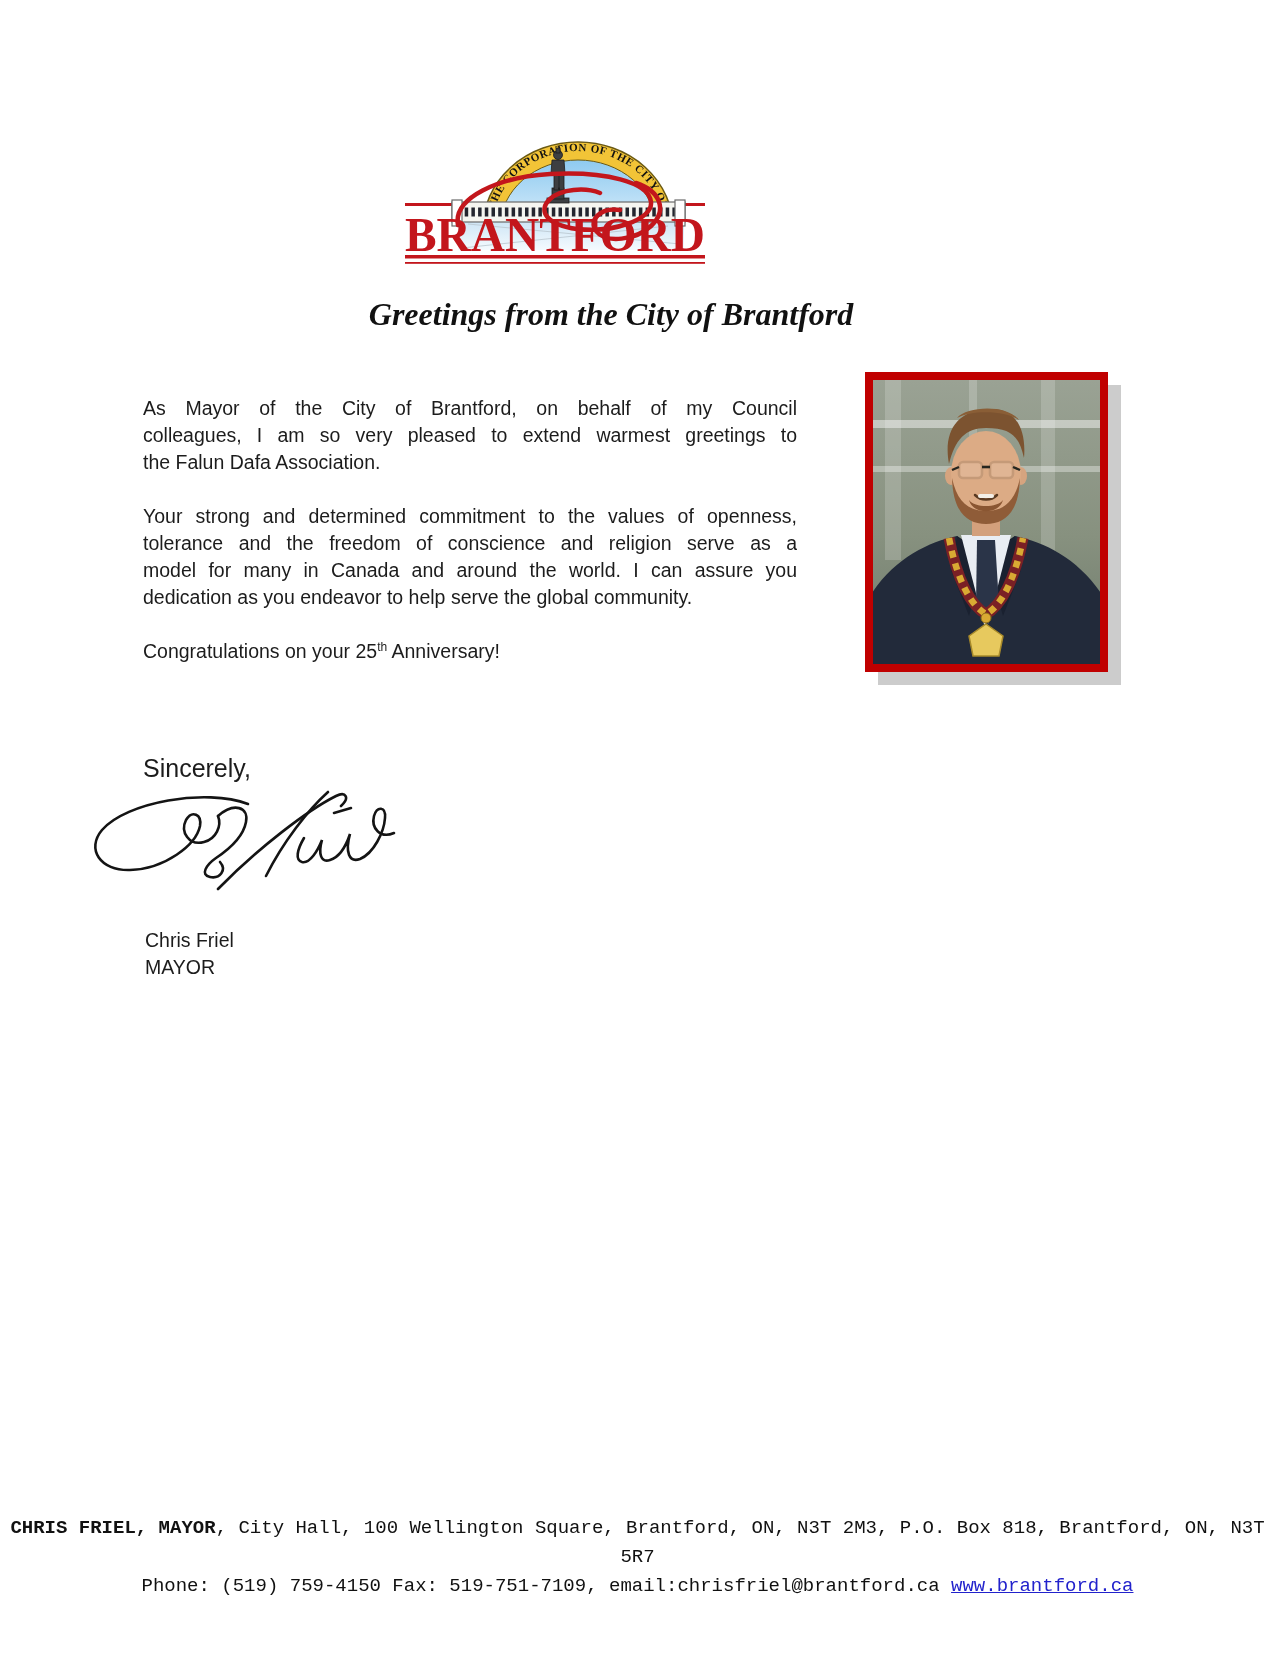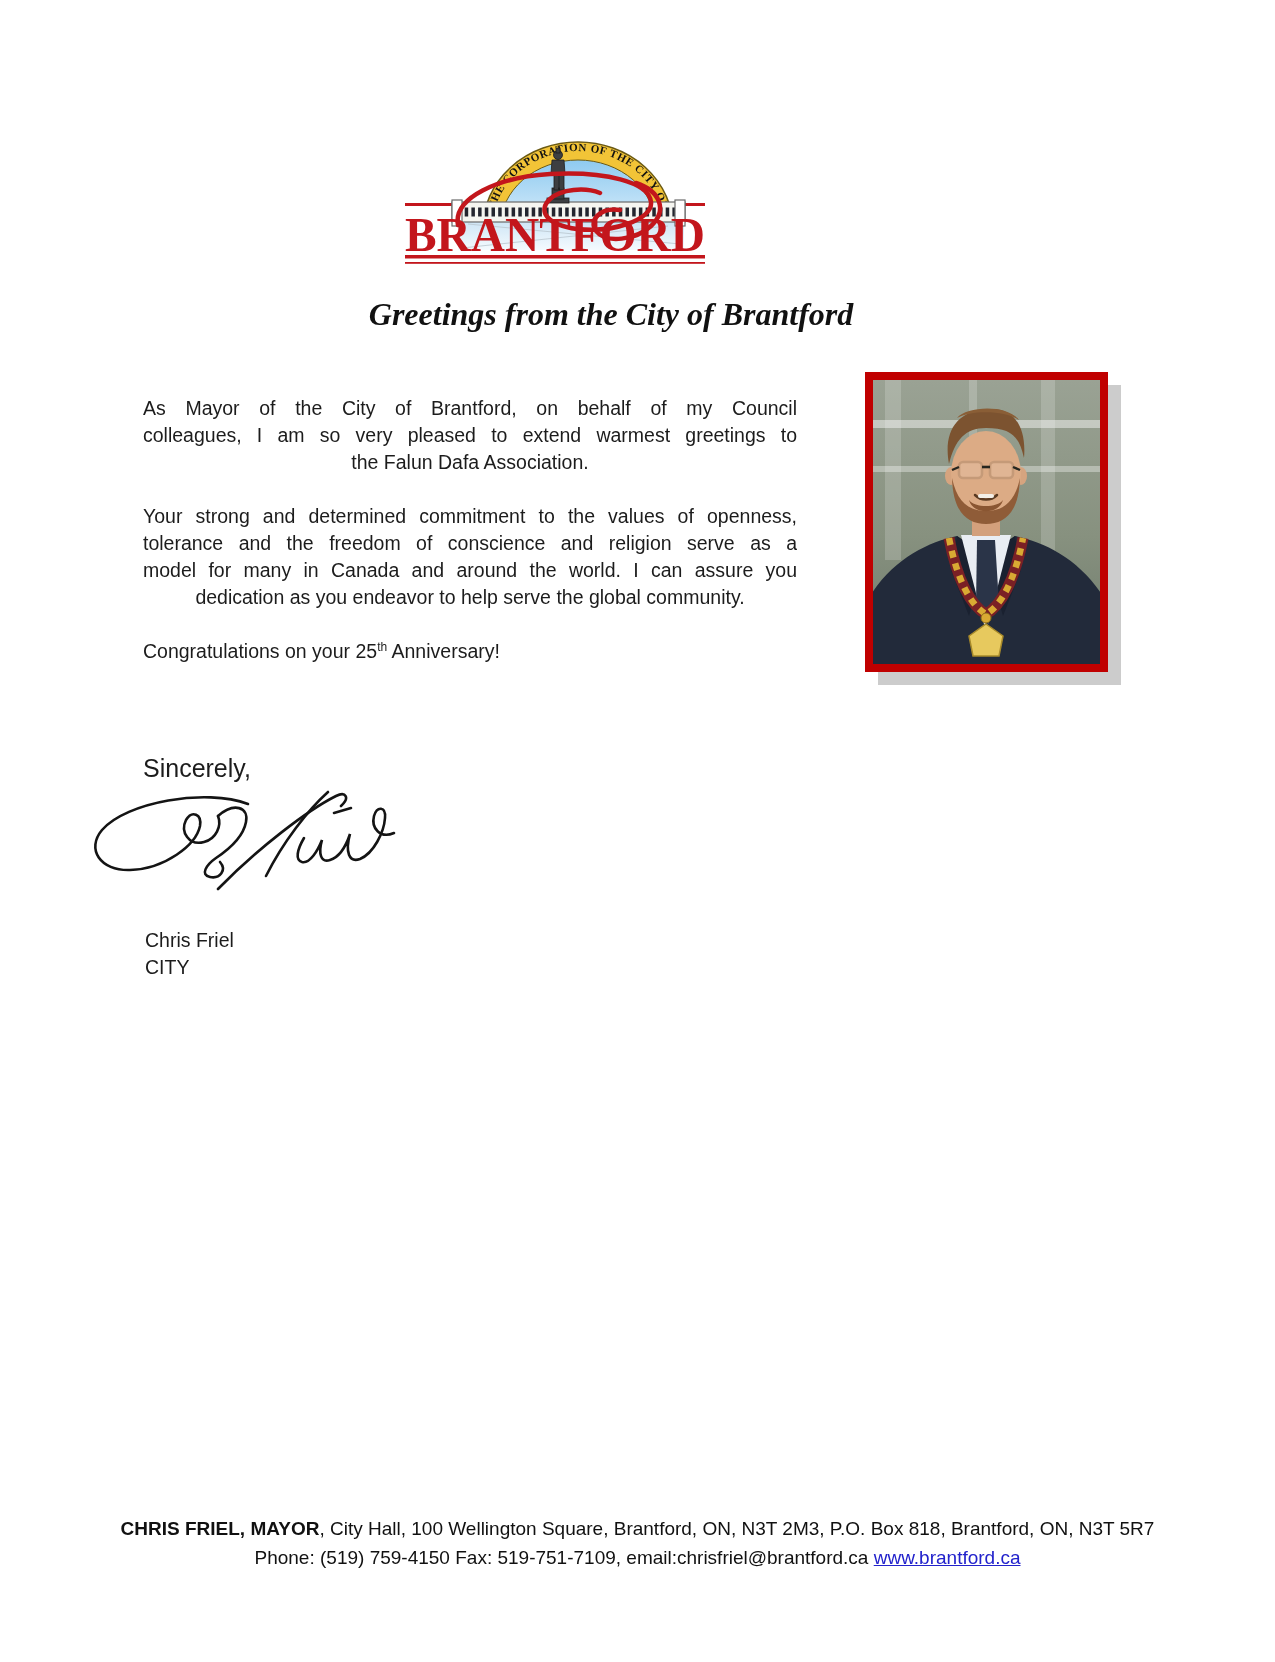--- a/index.html
+++ b/index.html
@@ -31,33 +31,33 @@
     box-shadow:13px 13px 0 0 #cccccc;
   }
   .photo-frame svg{display:block;}
   
   .body-col{
     position:absolute;left:143px;top:395px;width:654px;
     font-size:19.5px;line-height:27px;
   }
   .body-col .para{margin:0 0 27px 0;}
   .jline{text-align:justify;text-align-last:justify;height:27px;overflow:hidden;}
-  .nline{text-align:center;height:27px;overflow:hidden;}
+  .nline{text-align:left;height:27px;overflow:hidden;}
   .p3{margin-top:10px;}
   sup{font-size:12px;vertical-align:super;line-height:0;}
   
   .sincerely{position:absolute;left:143px;top:755px;font-size:25px;line-height:27px;text-align:right;}
   .signature{position:absolute;left:88px;top:782px;width:320px;height:112px;}
   .closing-name{position:absolute;left:145px;top:927px;font-size:19.5px;line-height:27px;}
   .closing-role{position:absolute;left:145px;top:954px;font-size:19.5px;line-height:27px;}
   
   .footer{
     position:absolute;left:0;top:1514px;width:1275px;
     text-align:center;
-    font-family:Liberation Sans, sans-serif;
+    font-family:Liberation Mono, monospace;
     font-size:19px;line-height:29px;color:#111;
   }
   .footer .b{font-weight:bold;}
   .footer a{color:#2222cc;text-decoration:underline;cursor:pointer;}
 </style>
 </head>
 <body>
 
 <div class="page">
 
@@ -192,20 +192,20 @@
       <path d="M 160 22 C 118 6 38 20 14 48 C -2 67 12 89 42 88 C 77 87 108 63 112 44 C 114 32 104 28 98 38 C 92 50 101 64 116 60 C 128 57 134 44 130 34"></path>
       <path d="M 130 34 C 146 20 161 25 158 40 C 155 56 140 68 128 76 C 118 83 112 93 122 95 C 132 97 139 88 132 80"></path>
       <path d="M 240 10 C 220 28 195 60 178 94"></path>
       <path d="M 130 107 C 170 66 220 28 248 14 C 258 9 262 16 253 24"></path>
       <path d="M 216 56 C 209 68 207 78 214 80 C 222 82 230 68 234 58 C 230 72 233 81 242 78 C 252 75 258 64 262 52 C 257 70 261 81 272 77 C 286 71 296 50 297 36 C 298 24 289 24 286 34 C 283 46 292 57 306 51"></path>
       <path d="M 246 31 L 263 26"></path>
     </g>
   </svg>
 
   <div class="closing-name">Chris Friel</div>
-  <div class="closing-role">CITY</div>
+  <div class="closing-role">MAYOR</div>
 
   <div class="footer">
     <div><span class="b">CHRIS FRIEL, MAYOR</span><span>, City Hall, 100 Wellington Square, Brantford, ON, N3T 2M3, P.O. Box 818, Brantford, ON, N3T 5R7</span></div>
     <div><span>Phone: (519) 759-4150 Fax:  519-751-7109, email:chrisfriel@brantford.ca </span><a href="#">www.brantford.ca</a></div>
   </div>
 
 </div>
 
 </body></html>

